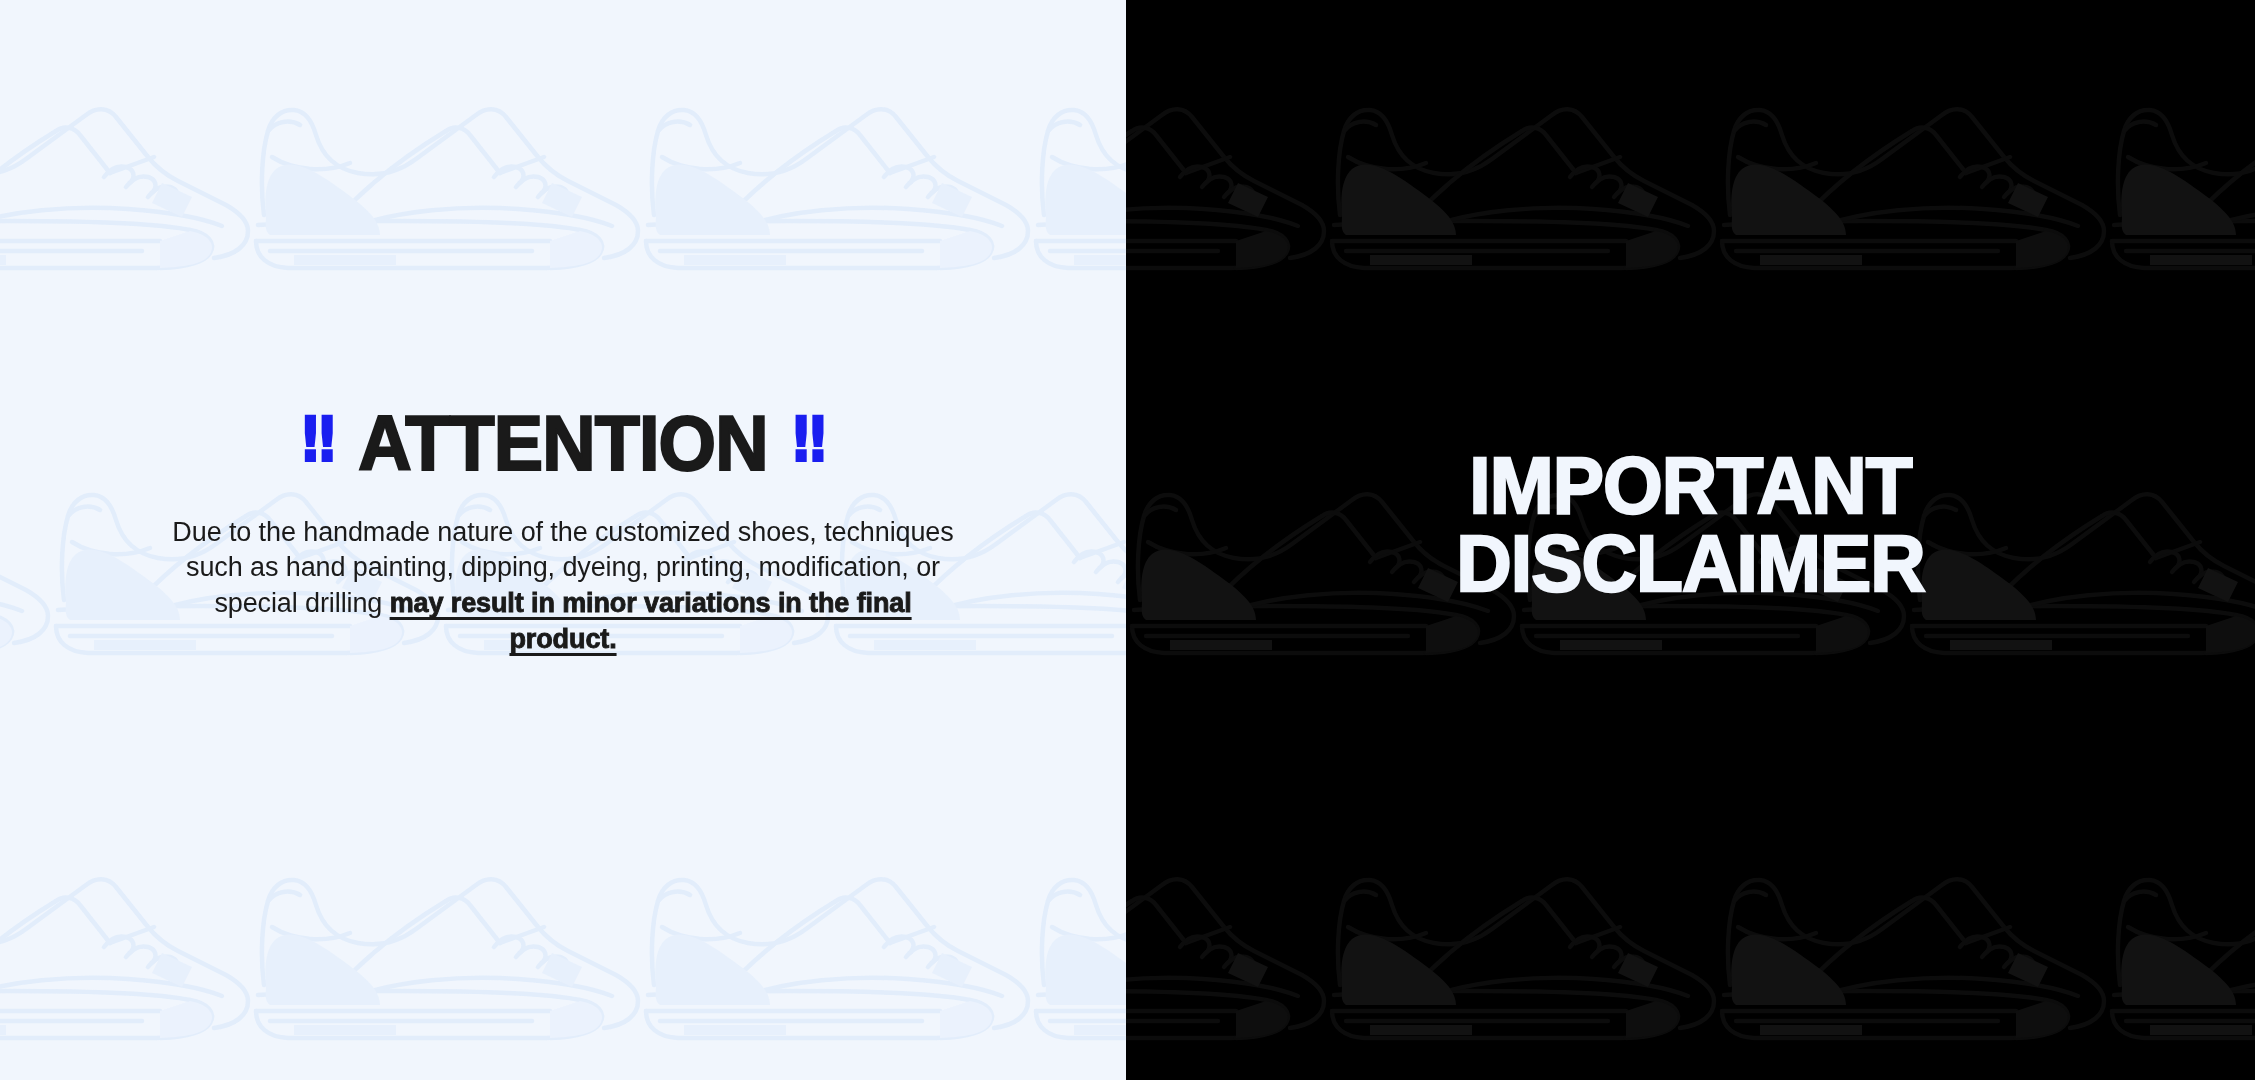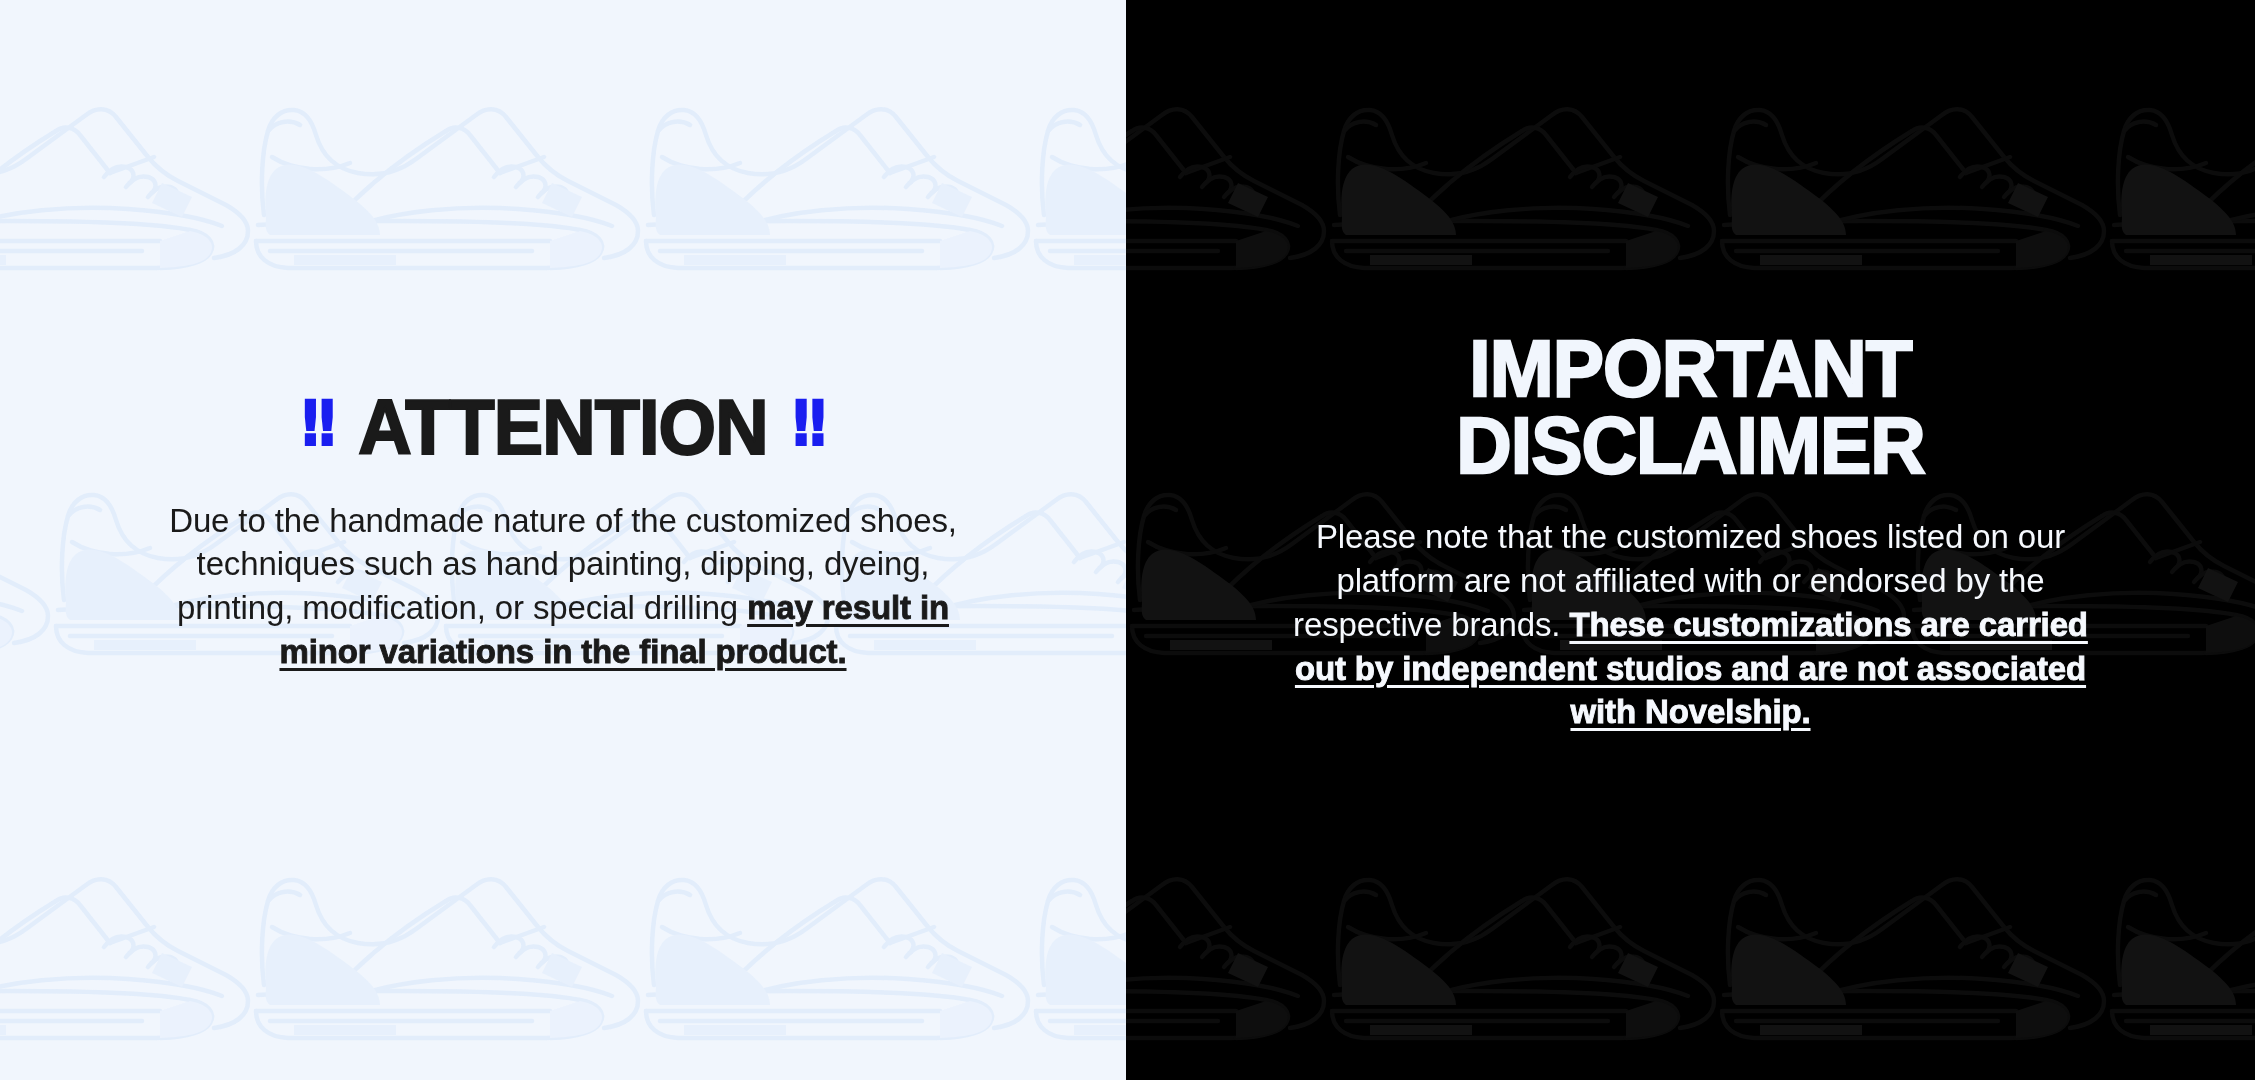--- a/index.html
+++ b/index.html
@@ -89,21 +89,21 @@
     color:#f1f6fd;
     -webkit-text-stroke:2.4px #f1f6fd;
     margin-bottom:30px;
   }
   .heading-dark .line { display:block; }
 
   
   .body-copy {
     font-family:"Liberation Sans", sans-serif;
     font-stretch:condensed;
-    font-size:33px;
+    font-size:27px;
     line-height:1.33;
     font-weight:400;
     letter-spacing:-0.004em;
     margin:16px auto;
   }
   .body-light { color:#1a1a1a; width:790px; }
   .body-dark  { color:#f6f9fe; width:800px; }
 
   .emph {
     font-weight:700;
@@ -289,20 +289,17 @@
       </svg>
     </div>
 
     <div class="content">
 
       <h1 class="heading heading-dark">
         <span class="line">IMPORTANT</span>
         <span class="line">DISCLAIMER</span>
       </h1>
 
-      <p class="body-copy body-dark">
-        <span>Please note that the customized shoes listed on our platform are not affiliated with or endorsed by the respective brands. </span><span class="emph">These customizations are carried out by independent studios and are not associated with Novelship.</span>
-      </p>
 
     </div>
   </section>
 
 </div>
 
 </body></html>

